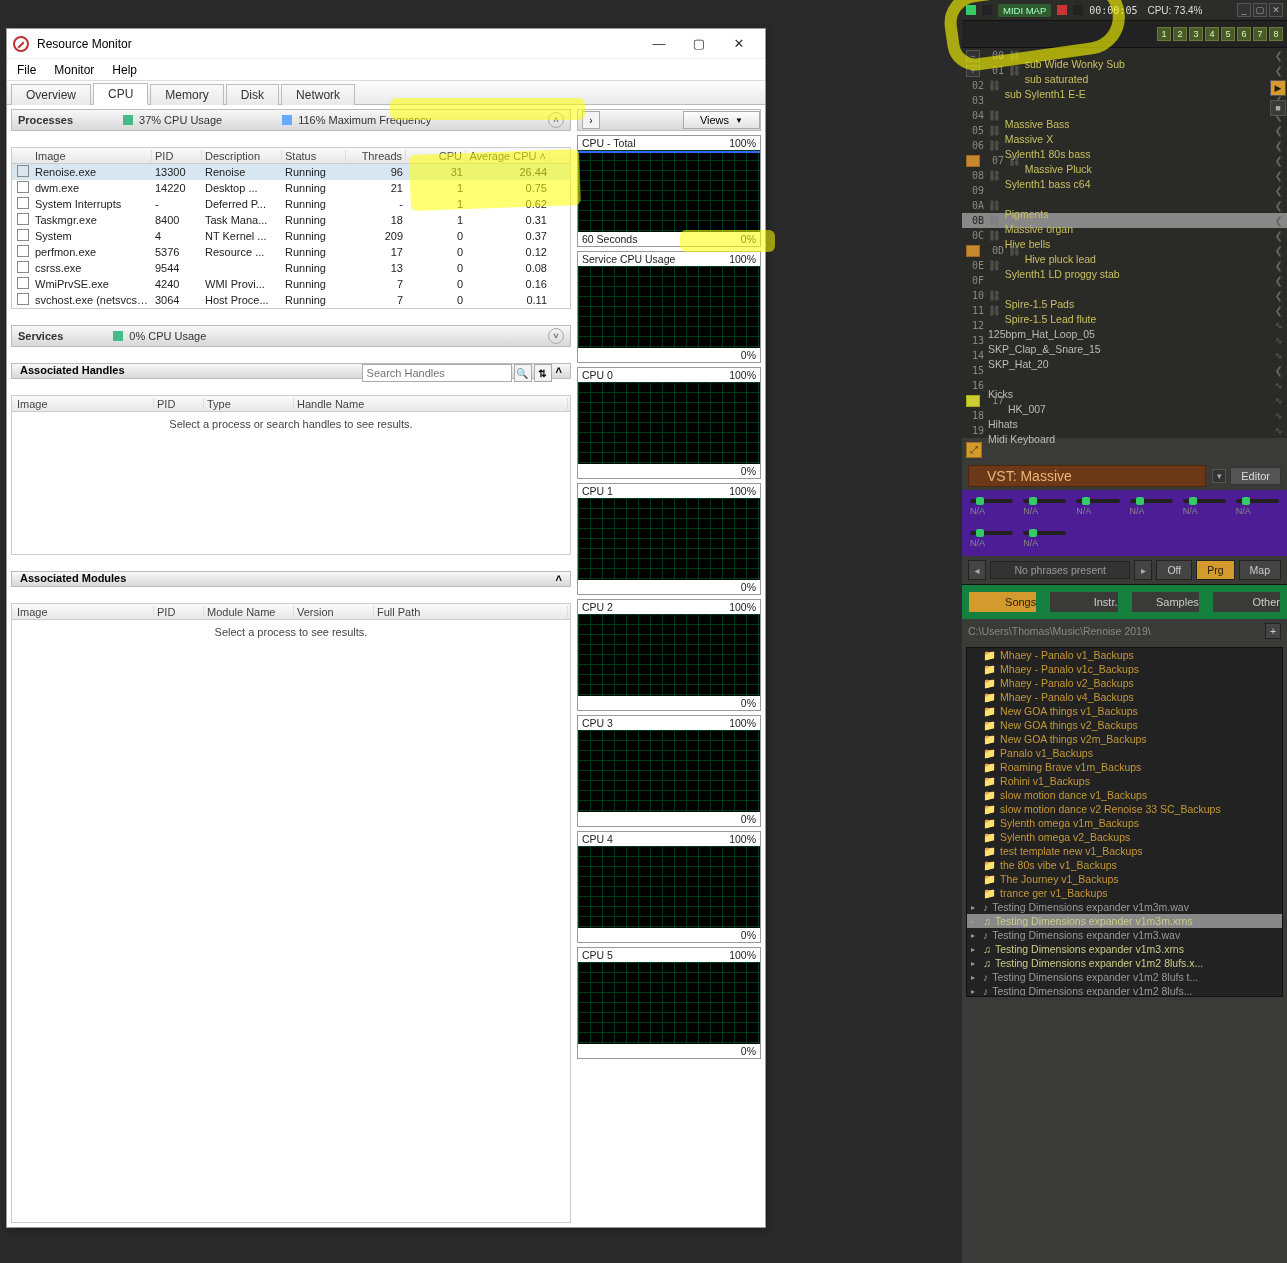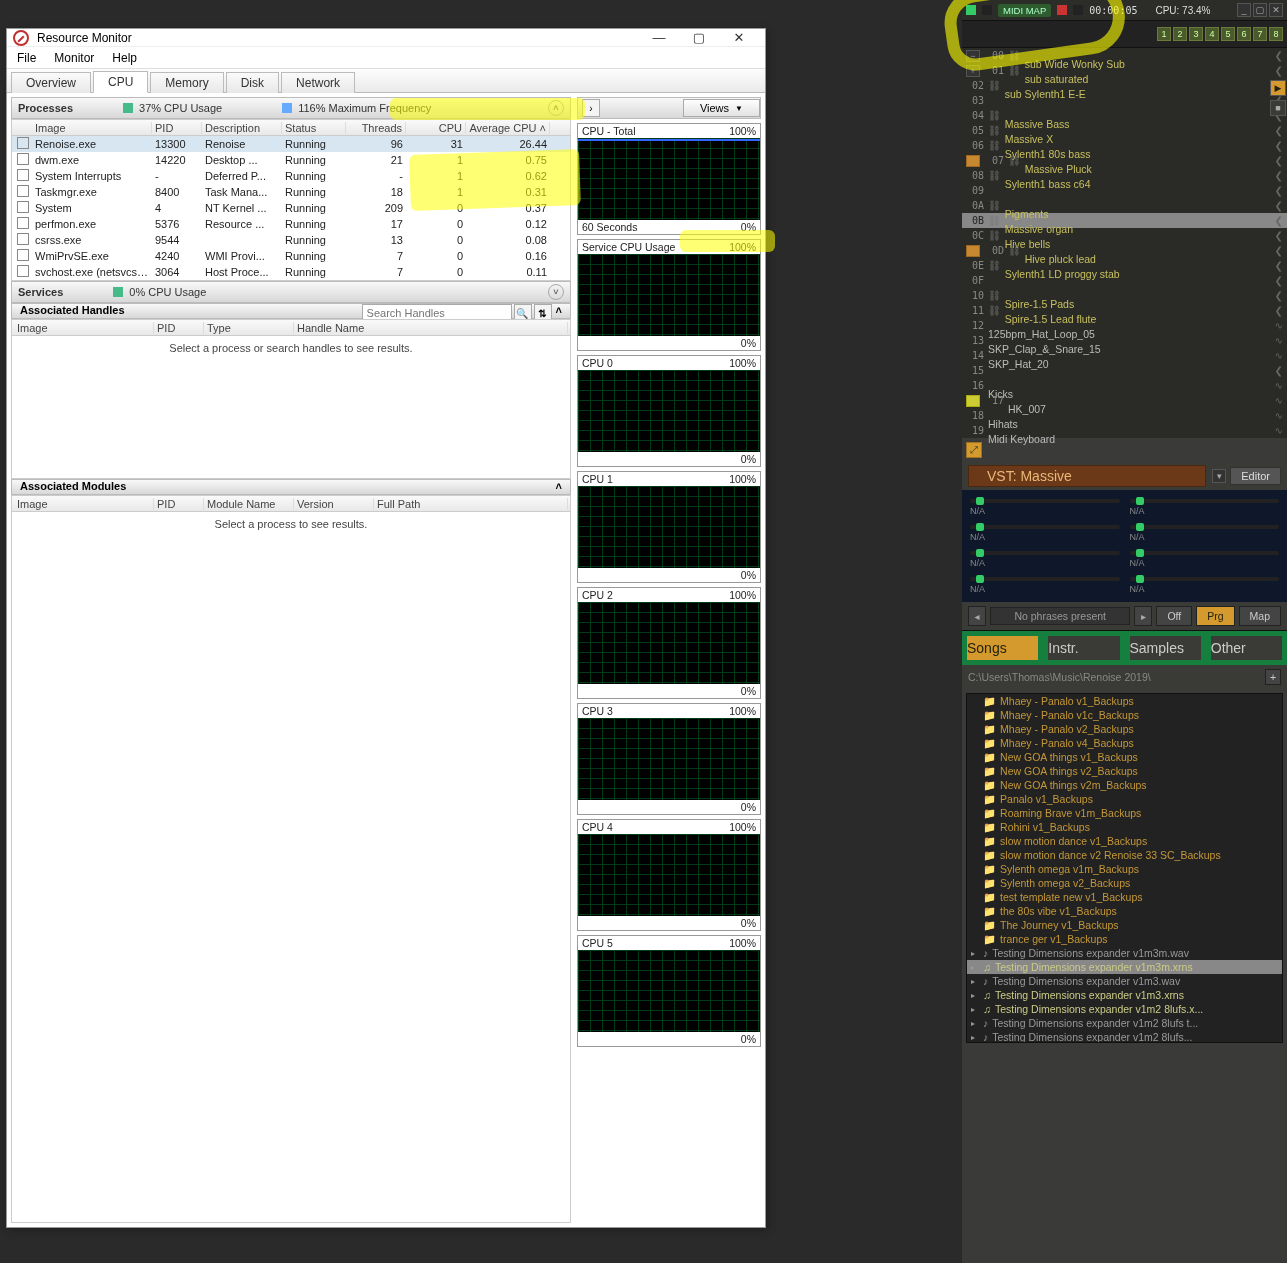--- a/index.html
+++ b/index.html
@@ -7,34 +7,34 @@
 
   
   .hl { position: absolute; background: rgba(255,255,0,0.55); pointer-events: none; z-index: 50; border-radius: 6px; }
   .hl1 { left: 390px; top: 98px; width: 195px; height: 22px; }
   .hl2 { left: 410px; top: 152px; width: 170px; height: 56px; transform: rotate(-2deg); }
   .hl3 { left: 680px; top: 230px; width: 95px; height: 22px; }
   .hl-circle { left: 945px; top: -18px; width: 180px; height: 80px; border: 12px solid rgba(255,255,0,0.6); background: transparent; border-radius: 70px 90px 80px 60px; transform: rotate(-8deg); }
 
   
   .rm-window { position: absolute; left: 6px; top: 28px; width: 760px; height: 1200px; background: #fff; border: 1px solid #999; box-shadow: 2px 2px 8px rgba(0,0,0,.3); display: flex; flex-direction: column; }
-  .rm-titlebar { height: 18px; background: #fff; display: flex; align-items: center; padding: 0 6px; border-bottom: 1px solid #eee; }
+  .rm-titlebar { height: 30px; background: #fff; display: flex; align-items: center; padding: 0 6px; border-bottom: 1px solid #eee; }
   .rm-titlebar .icon { width: 16px; height: 16px; border: 2px solid #c03030; border-radius: 50%; margin-right: 8px; position: relative; }
   .rm-titlebar .icon::after { content:""; position:absolute; width:2px; height:8px; background:#c03030; left:5px; top:3px; transform:rotate(45deg);}
   .rm-title { font-size: 12px; color: #000; }
   .rm-winbtns { margin-left: auto; display: flex; }
   .rm-winbtn { width: 40px; height: 28px; display: flex; align-items: center; justify-content: center; font-size: 13px; color: #333; }
 
   .rm-menubar { height: 22px; display: flex; align-items: center; gap: 18px; padding: 0 10px; font-size: 12px; color: #000; border-bottom: 1px solid #ddd; }
   .rm-tabs { height: 24px; display: flex; align-items: flex-end; padding: 0 4px; background: linear-gradient(#fdfdfd,#eaeaea); border-bottom: 1px solid #bbb; font-size: 12px; }
   .rm-tab { padding: 3px 14px; border: 1px solid #bbb; border-bottom: none; background: linear-gradient(#fafafa,#e8e8e8); margin-right: 2px; color: #333; position: relative; top: 1px; }
   .rm-tab.active { background: #fff; font-weight: 400; border-bottom: 1px solid #fff; }
 
   .rm-body { flex: 1; display: flex; padding: 4px; gap: 6px; background: #fff; overflow: hidden; }
-  .rm-left { width: 560px; display: flex; flex-direction: column; gap: 0; }
+  .rm-left { width: 560px; display: flex; flex-direction: column; gap: 16px; }
   .rm-right { flex: 1; display: flex; flex-direction: column; }
 
   .section-header { height: 22px; background: linear-gradient(#f8f8f8,#d8d8d8); border: 1px solid #bbb; display: flex; align-items: center; padding: 0 6px; font-size: 11px; font-weight: bold; color: #333; }
   .section-header .sq { width: 10px; height: 10px; margin: 0 6px 0 50px; }
   .sq-green { background: #4b8; }
   .sq-blue { background: #6af; }
   .section-header .chev { margin-left: auto; width: 16px; height: 16px; border: 1px solid #aaa; border-radius: 50%; display: flex; align-items:center; justify-content:center; font-size:9px; color:#666; }
 
   .grid { border: 1px solid #ccc; font-size: 11px; color: #222; }
   .grid-head, .grid-row { display: grid; grid-template-columns: 18px 120px 50px 80px 64px 60px 60px 84px; align-items: center; height: 16px; padding: 0 2px; }
@@ -64,21 +64,21 @@
 
   
   .renoise { position: absolute; right: 0; top: 0; width: 325px; height: 1263px; background: #3a3a38; font-size: 11px; color: #bbb; }
   .rn-top { height: 20px; background: #2c2c28; display: flex; align-items: center; padding: 0 4px; gap: 6px; }
   .rn-led { width: 10px; height: 10px; }
   .led-g { background: #3c6; }
   .led-r { background: #c33; }
   .led-k { background: #222; }
   .rn-badge { background: #2e5c2e; color: #afc; font-size: 9.5px; padding: 1px 5px; border-radius: 2px; }
   .rn-time { font-family: monospace; color: #ddd; font-size: 10px; }
-  .rn-cpu { font-size: 10px; color: #ddd; margin-left: 12px; }
+  .rn-cpu { font-size: 10px; color: #ddd; margin-left: 4px; }
   .rn-topbtn { width: 14px; height: 14px; border: 1px solid #555; background: #333; color:#aaa; font-size:9px; display:flex; align-items:center; justify-content:center; margin-left:2px;}
 
   .rn-scopes { height: 28px; background: #222; border-top: 1px solid #111; border-bottom: 1px solid #111; display:flex; align-items:center; justify-content:flex-end; padding:0 4px; gap:2px;}
   .rn-scope { width: 14px; height: 14px; background: #4a5a2a; border: 1px solid #6a7a3a; color: #cfa; font-size: 9px; display:flex; align-items:center; justify-content:center; }
 
   .inst-list { background: #2a2a26; }
   .inst-row { display: flex; align-items: center; height: 15px; padding: 0 4px; gap: 4px; }
   .inst-row.sel { background: #888; color: #111; }
   .inst-hex { width: 18px; color: #888; font-family: monospace; font-size: 10px; text-align: right; }
   .inst-row.sel .inst-hex { color: #222; }
@@ -91,34 +91,34 @@
   .inst-prefix.yellow { background: #cc3; border-color: #aa1; }
 
   .rn-section-title { background: #3a3a36; padding: 4px 8px; font-size: 11px; color: #ccc; border-top: 1px solid #222; border-bottom: 1px solid #222; display:flex; align-items:center;}
   .rn-section-title .r-btns { margin-left:auto; display:flex; gap:3px;}
   .rn-mini-btn { width:16px; height:16px; background:#d59a2e; border:1px solid #a07020; display:flex;align-items:center;justify-content:center;font-size:10px;color:#332;}
 
   .vst-row { display:flex; align-items:center; padding:3px 6px; gap:4px; background:#3a3a36;}
   .vst-name { flex:1; background:#6b3818; color:#e8b878; padding:2px 18px; font-size:14px; border:1px solid #4a2810;}
   .editor-btn { background:#555; border:1px solid #333; color:#ddd; padding:2px 10px; font-size:11px;}
 
-  .sliders { display:grid; grid-template-columns:repeat(2,1fr); gap:4px 10px; padding:6px 8px; background:#0f172a;}
+  .sliders { display:grid; grid-template-columns:repeat(6,1fr); gap:10px 10px; padding:6px 8px; background:#4c1d95;}
   .slider { height:22px; }
   .slider-track { height:4px; background:#222; border-radius:2px; position:relative; margin-top:3px;}
   .slider-track::after { content:""; position:absolute; width:8px; height:8px; background:#3c6; border-radius:2px; top:-2px; left:6px;}
   .slider-lab { font-size:9px; color:#888; margin-top:3px;}
 
   .phrase-bar { display:flex; align-items:center; gap:4px; padding:4px 6px; background:#3a3a36;}
   .ph-btn { width:18px;height:20px; background:#444; border:1px solid #222; color:#aaa; display:flex;align-items:center;justify-content:center; font-size:10px;}
   .ph-label { flex:1; text-align:center; background:#333; border:1px solid #222; padding:2px 0; font-size:10.5px; color:#999;}
   .ph-toggle { padding:3px 10px; background:#444; border:1px solid #222; color:#ccc; font-size:10.5px;}
   .ph-toggle.on { background:#d59a2e; color:#221;}
 
   .browser-tabs { display:flex; background:#2a2a26; border-top:1px solid #111;}
-  .b-tab { flex:1; text-align:left; padding:4px 0; font-size:14px; background:#3a3a36; border:5px solid #15803d; color:#ccc;}
+  .b-tab { flex:1; text-align:right; padding:4px 0; font-size:11px; background:#3a3a36; border:7px solid #15803d; color:#ccc;}
   .b-tab.on { background:#d59a2e; color:#221;}
   .path-bar { display:flex; align-items:center; padding:4px 6px; font-size:10.5px; color:#888; background:#3a3a36;}
   .path-add { margin-left:auto; width:16px;height:16px; background:#444; border:1px solid #222; color:#ccc; display:flex;align-items:center;justify-content:center;}
 
   .file-list { background:#222; border:1px solid #111; margin:4px; height:350px; overflow:hidden; font-size:10.5px;}
   .file-row { display:flex; align-items:center; height:14px; padding:0 4px; gap:4px; color:#c8c060;}
   .file-row.sel { background:#888; color:#111;}
   .file-row .fld { color:#c49838; }
   .file-row .wav { color:#999;}
   .file-row .xrns { color:#cc8;}

